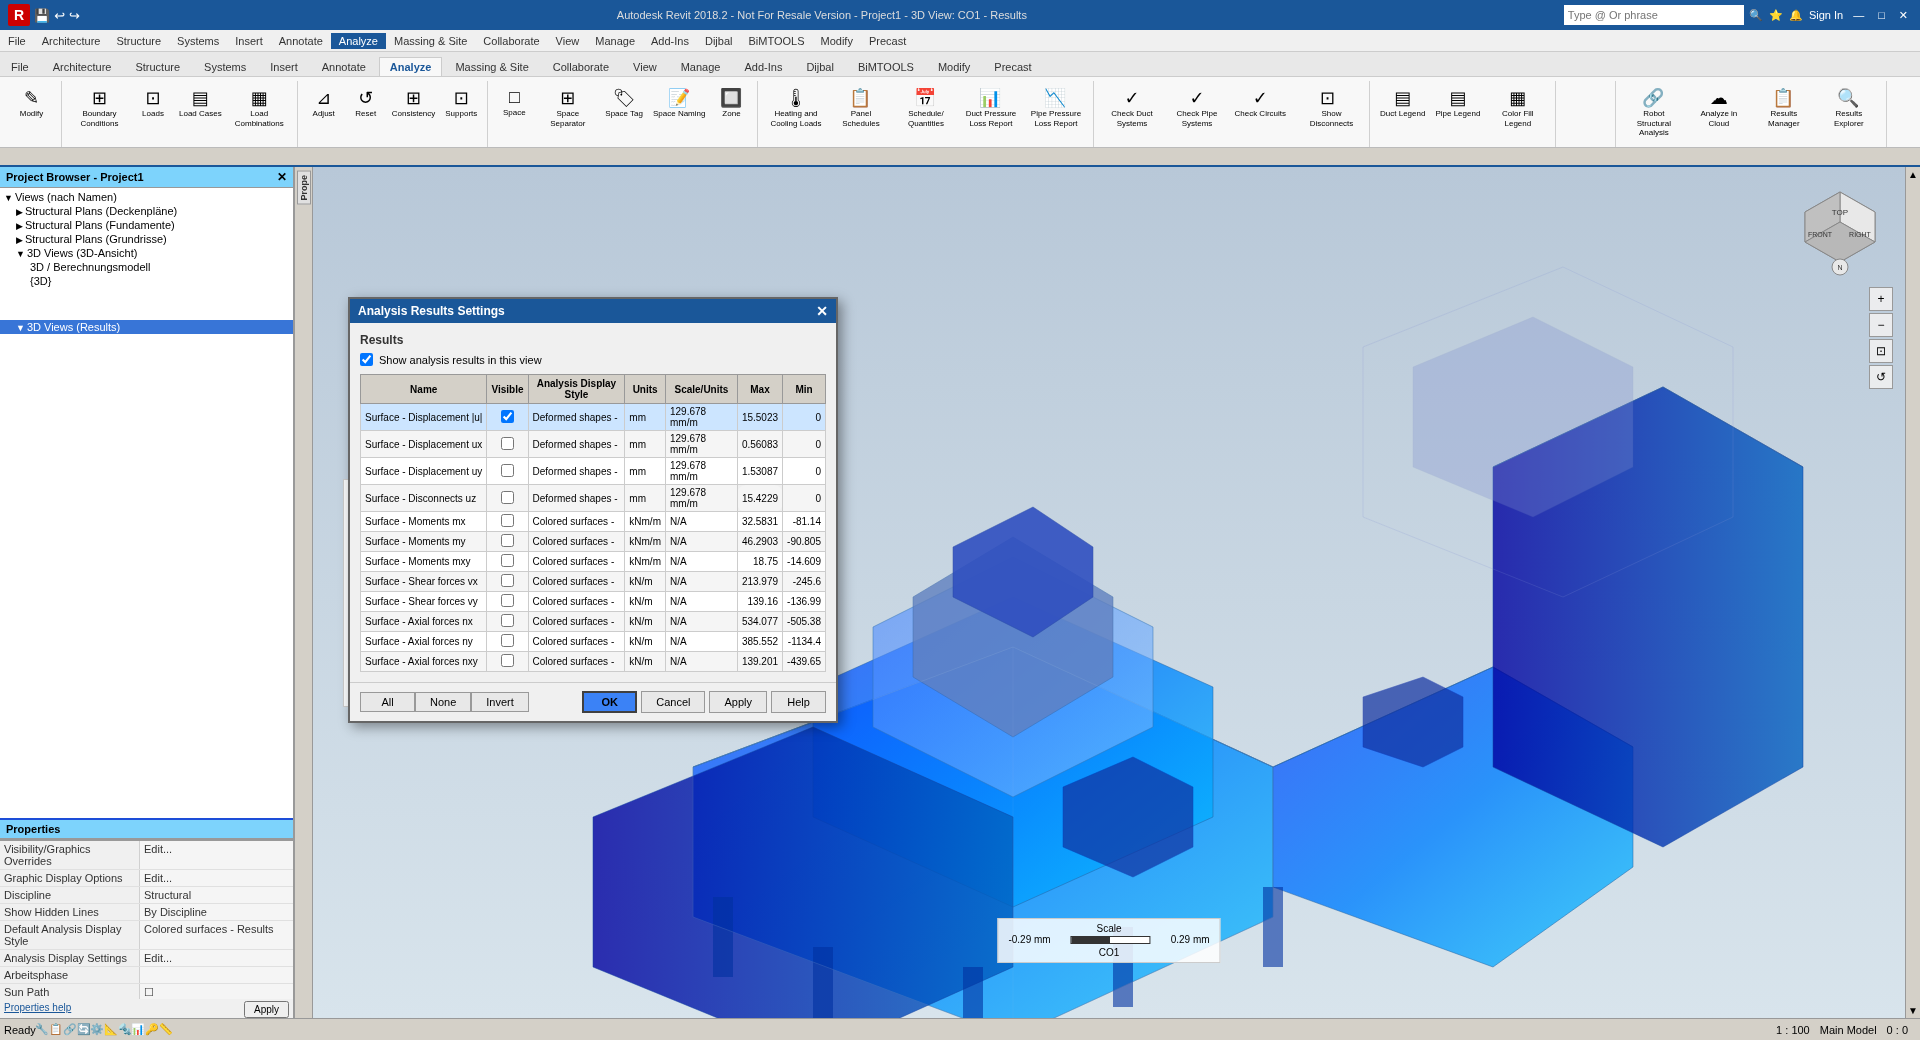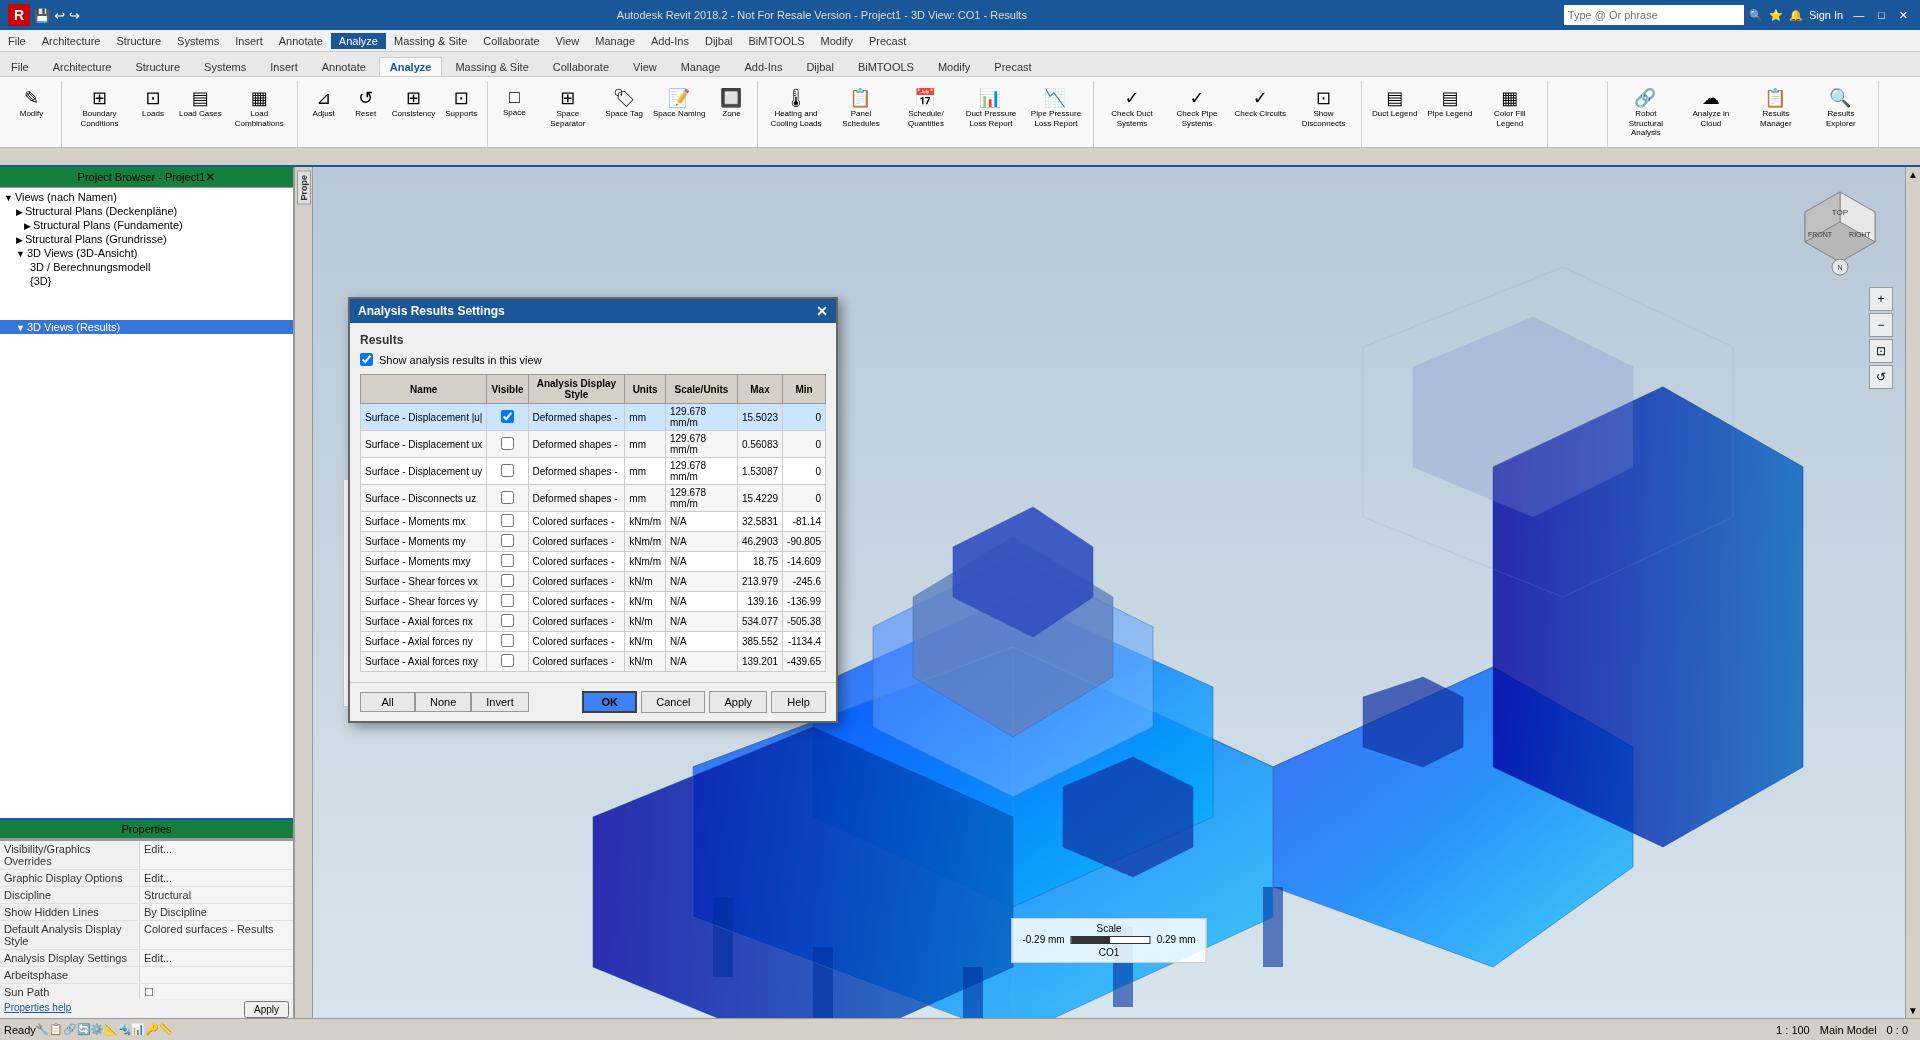--- a/index.html
+++ b/index.html
@@ -111,27 +111,27 @@
       flex-direction: column;
       overflow: hidden;
     }
     #project-browser {
       flex: 1;
       overflow: hidden;
       display: flex;
       flex-direction: column;
     }
     .panel-header {
-      background: #15803d;
+      background: #7dd3fc;
       padding: 3px 6px;
       font-size: 11px;
-      font-weight: normal;
+      font-weight: bold;
       border-bottom: 1px solid #999;
       display: flex;
-      justify-content: center;
+      justify-content: space-between;
       align-items: center;
     }
     .panel-header .close-btn { cursor: pointer; font-size: 12px; }
     .tree-area {
       flex: 1;
       overflow-y: auto;
       font-size: 11px;
       padding: 2px 0;
       background: white;
     }
@@ -496,21 +496,21 @@
             <span style="font-size:8px;text-align:center;line-height:1.2;max-width:55px;">Check Pipe
 Systems</span>
           </div>
           <div class="ribbon-btn">
             <span style="font-size:18px;">✓</span>
             <span style="font-size:8px;text-align:center;line-height:1.2;max-width:55px;">Check
 Circuits</span>
           </div>
           <div class="ribbon-btn">
             <span style="font-size:18px;">⊡</span>
-            <span style="font-size:8px;text-align:center;line-height:1.2;max-width:55px;">Show
+            <span style="font-size:8px;text-align:center;line-height:1.2;max-width:55px;margin-left:8px;">Show
 Disconnects</span>
           </div>
         </div>
       </div>
       <div class="ribbon-group">
         <div class="ribbon-group-buttons">
           <div class="ribbon-btn">
             <span style="font-size:18px;">▤</span>
             <span style="font-size:8px;text-align:center;line-height:1.2;max-width:55px;">Duct
 Legend</span>
@@ -564,21 +564,21 @@
 
   <div id="left-panel">
     <div id="project-browser">
       <div class="panel-header">
         <span>Project Browser - Project1</span>
         <span class="close-btn">✕</span>
       </div>
       <div class="tree-area">
       <div class="tree-item" style="padding-left: 4px;"><span style="margin-right:2px;font-size:9px;">▼</span><span>Views (nach Namen)</span></div>
           <div class="tree-item" style="padding-left: 16px;"><span style="margin-right:2px;font-size:9px;">▶</span><span>Structural Plans (Deckenpläne)</span></div>
-          <div class="tree-item" style="padding-left: 24px;"><span style="margin-right:2px;font-size:9px;">▶</span><span>Structural Plans (Fundamente)</span></div>
+          <div class="tree-item" style="padding-left: 16px;"><span style="margin-right:2px;font-size:9px;">▶</span><span>Structural Plans (Fundamente)</span></div>
           <div class="tree-item" style="padding-left: 16px;"><span style="margin-right:2px;font-size:9px;">▶</span><span>Structural Plans (Grundrisse)</span></div>
           <div class="tree-item" style="padding-left: 16px;"><span style="margin-right:2px;font-size:9px;">▼</span><span>3D Views (3D-Ansicht)</span></div>
           <div class="tree-item" style="padding-left: 28px;"><span style="margin-right:2px;font-size:9px;"></span><span>3D / Berechnungsmodell</span></div>
           <div class="tree-item" style="padding-left: 28px;"><span style="margin-right:2px;font-size:9px;"></span><span>{3D}</span></div>
           <div class="tree-item selected" style="padding-left: 16px; margin-top: 32px;"><span style="margin-right:2px;font-size:9px;">▼</span><span>3D Views (Results)</span></div>
         </div>
     </div>
 
     <div style="display:flex;flex-direction:row;border-top:2px solid #1d4ed8;height:200px;">
       <div style="flex:1;overflow:hidden;">
@@ -721,21 +721,21 @@
             <span style="font-size: 8px; color: rgb(51, 51, 51);">4.23</span>
             <span style="font-size: 8px; color: rgb(51, 51, 51);">2.82</span>
             <span style="font-size: 8px; color: rgb(51, 51, 51);">1.41</span>
             <span style="font-size: 8px; color: rgb(51, 51, 51);">0.00</span>
           </div>
       </div>
     </div>
 
     <div style="position:absolute;bottom:55px;left:50%;transform:translateX(-50%);text-align:center;background:rgba(255,255,255,0.85);padding:4px 10px;border:1px solid #ccc;">
       <div style="font-size:10px;">Scale</div>
-      <div style="display:flex;align-items:center;gap:6px;">
+      <div style="display:flex;align-items:center;gap:20px;">
         <span style="font-size:10px;">-0.29 mm</span>
         <div style="width:80px;height:8px;background:linear-gradient(to right,#333 50%,white 50%);border:1px solid #333;"></div>
         <span style="font-size:10px;">0.29 mm</span>
       </div>
       <div style="font-size:10px;margin-top:2px;">CO1</div>
     </div>
 
     <div style="position:absolute;right:20px;top:20px;width:90px;height:90px;">
       <svg width="90" height="90">
         <defs>

